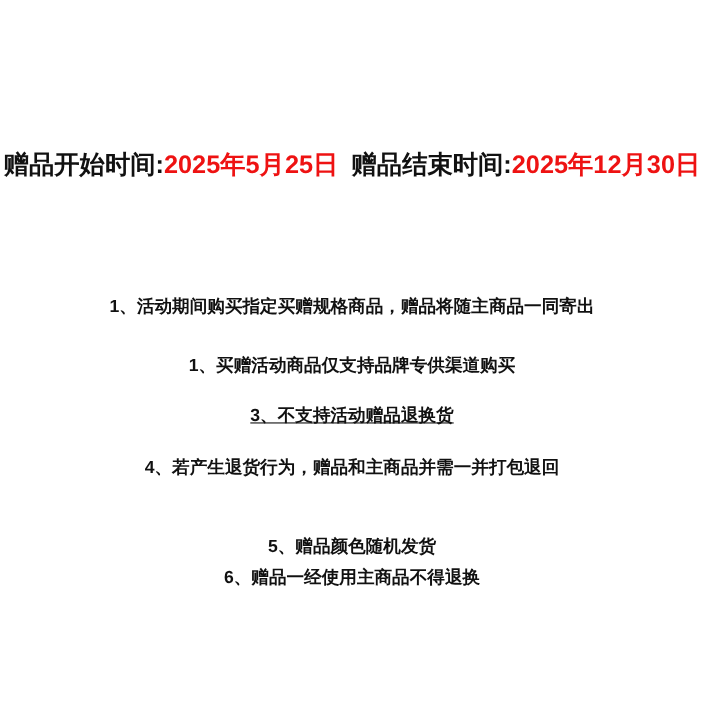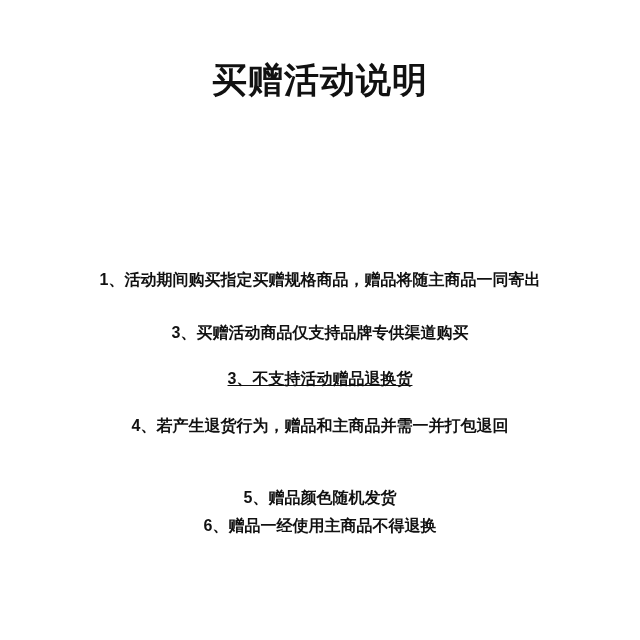--- a/index.html
+++ b/index.html
@@ -55,26 +55,26 @@
   .rule:nth-of-type(3) { top: 366px; text-decoration: underline; }
   .rule:nth-of-type(4) { top: 413px; }
   .rule:nth-of-type(5) { top: 485px; }
   .rule:nth-of-type(6) { top: 513px; text-align: center; }
 </style>
 </head>
 <body>
 
 <div class="canvas">
 
-  <h1 class="line page-title">买赠活动说明</h1>
 
+  <div class="line dates-line"><span>赠品开始时间:</span><span class="date-red">2025年5月25日</span><span class="dates-gap"></span><span>赠品结束时间:</span><span class="date-red">2025年12月30日</span></div>
 
 
   <div>
     <p class="line rule">1、活动期间购买指定买赠规格商品，赠品将随主商品一同寄出</p>
-    <p class="line rule">3、买赠活动商品仅支持品牌专供渠道购买</p>
+    <p class="line rule">1、买赠活动商品仅支持品牌专供渠道购买</p>
     <p class="line rule">3、不支持活动赠品退换货</p>
     <p class="line rule">4、若产生退货行为，赠品和主商品并需一并打包退回</p>
     <p class="line rule">5、赠品颜色随机发货</p>
     <p class="line rule">6、赠品一经使用主商品不得退换</p>
   </div>
 
 </div>
 
 </body></html>

